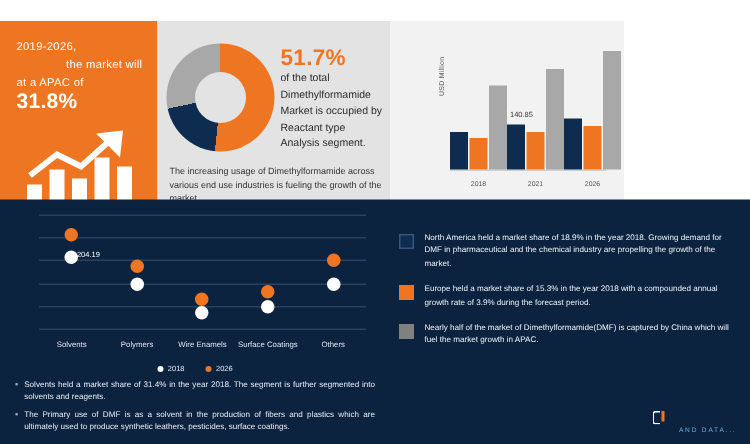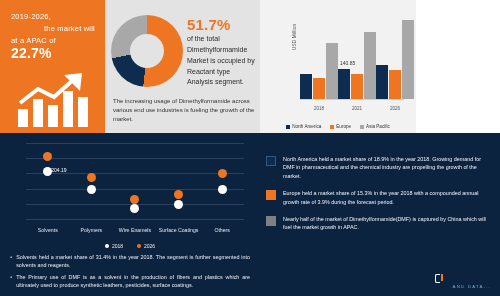--- a/index.html
+++ b/index.html
@@ -5,21 +5,21 @@
   * { box-sizing: border-box; margin:0; padding:0; }
   html,body { width:500px; height:296px; }
   body {
     font-family: "Liberation Sans", sans-serif;
     background:#ffffff;
     overflow:hidden;
   }
   .page { position:relative; width:500px; height:296px; }
 
   
-  .top { position:absolute; left:0; top:0; width:416px; height:133px; display:flex; }
+  .top { position:absolute; left:0; top:14px; width:416px; height:133px; display:flex; }
 
   .panel-orange {
     width:105px; height:133px; background:#ee7623;
     position:relative; color:#fff; padding:12px 9px 0 11px;
   }
   .t-years { font-size:7.5px; letter-spacing:.2px; margin-bottom:2.5px; }
   .t-market { font-size:7.5px; letter-spacing:.2px; margin-bottom:2px;padding-left:33px; }
   .t-accel { font-size:13.5px; font-weight:bold; letter-spacing:.1px; line-height:1.05; }
   .t-cagr { font-size:7.5px; margin-top:3px; letter-spacing:.2px; }
   .t-pct { font-size:14px; font-weight:bold; letter-spacing:.2px; margin-top:0px; }
@@ -127,21 +127,21 @@
 <body>
 
 <div class="page">
 
   <div class="top">
 
     <div class="panel-orange">
       <div class="t-years">2019-2026,</div>
       <div class="t-market">the market will</div>
       <div class="t-cagr">at a APAC of</div>
-      <div class="t-pct">22.7%</div>
+      <div class="t-pct">31.8%</div>
       <svg class="growth-icon" viewBox="0 0 88 56">
         <rect x="4" y="38" width="10" height="18" fill="#fff"></rect>
         <rect x="19" y="28" width="10" height="28" fill="#fff"></rect>
         <rect x="34" y="34" width="10" height="22" fill="#fff"></rect>
         <rect x="49" y="20" width="10" height="36" fill="#fff"></rect>
         <rect x="64" y="26" width="10" height="30" fill="#fff"></rect>
         <polyline points="6,32 24,18 40,26 60,8" fill="none" stroke="#fff" stroke-width="4"></polyline>
         <polygon points="50,4 68,2 66,20" fill="#fff"></polygon>
       </svg>
     </div>

